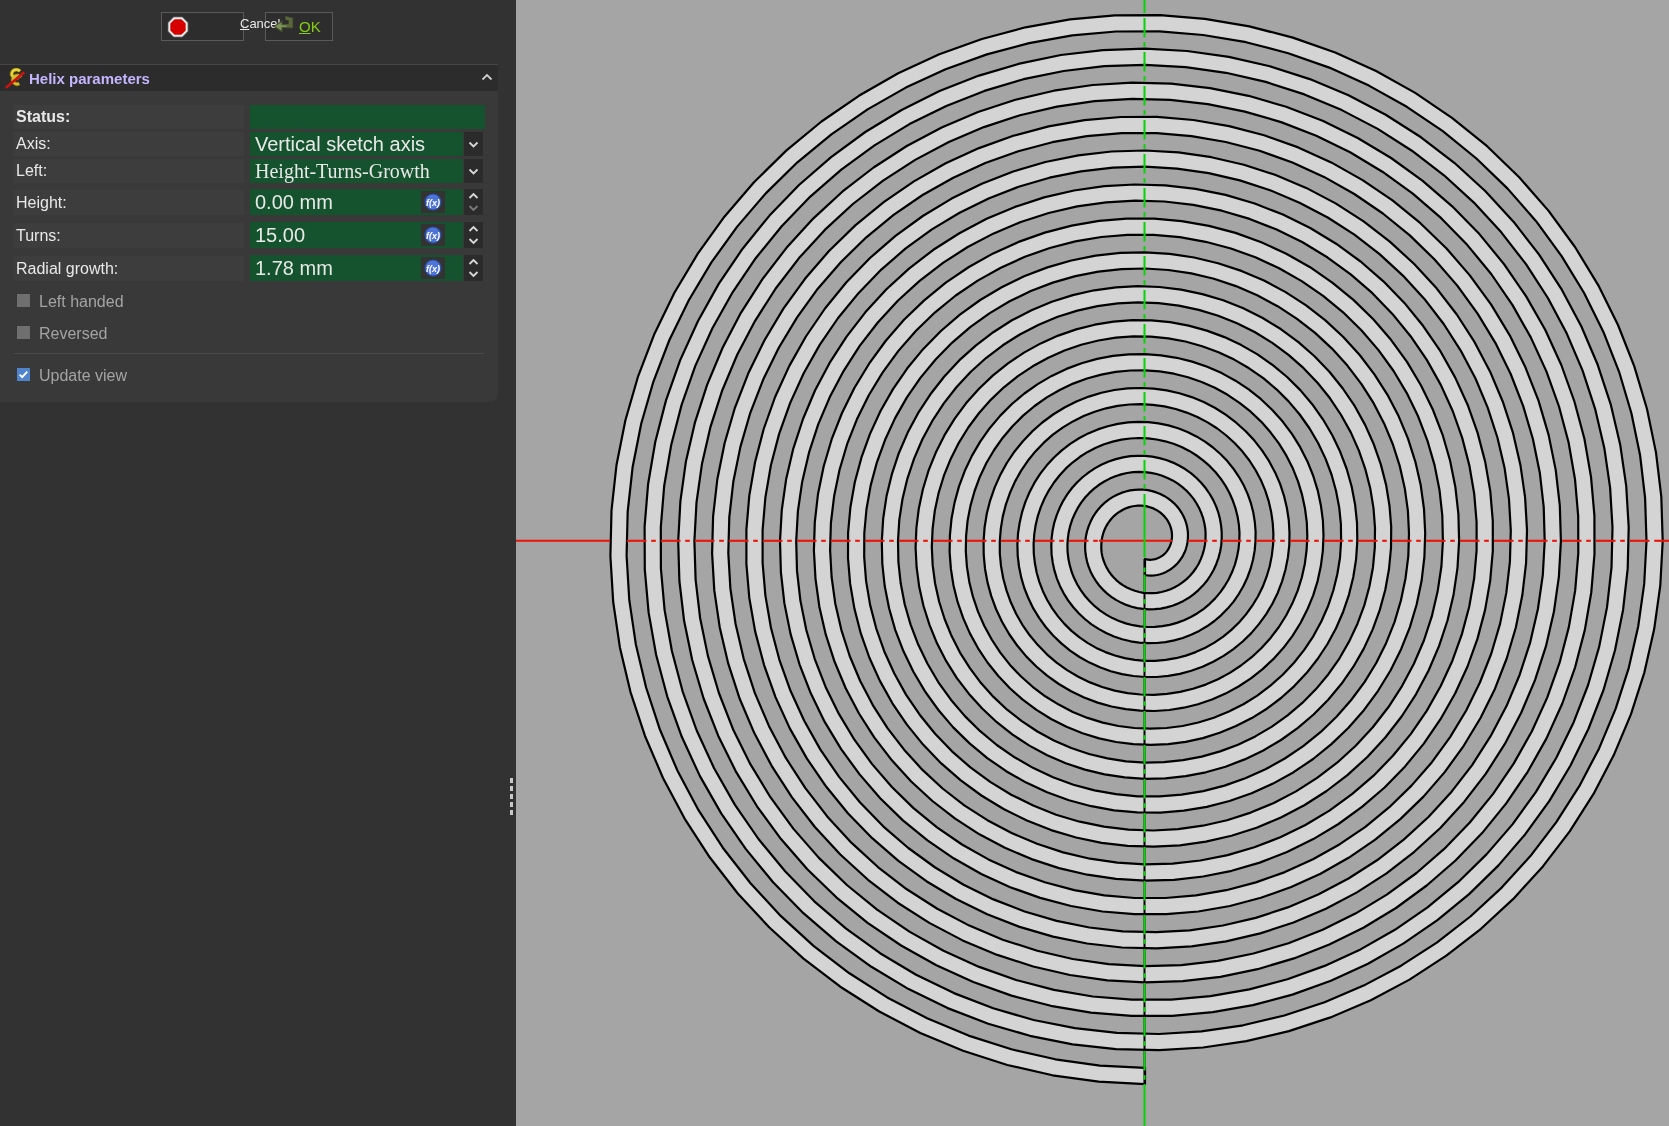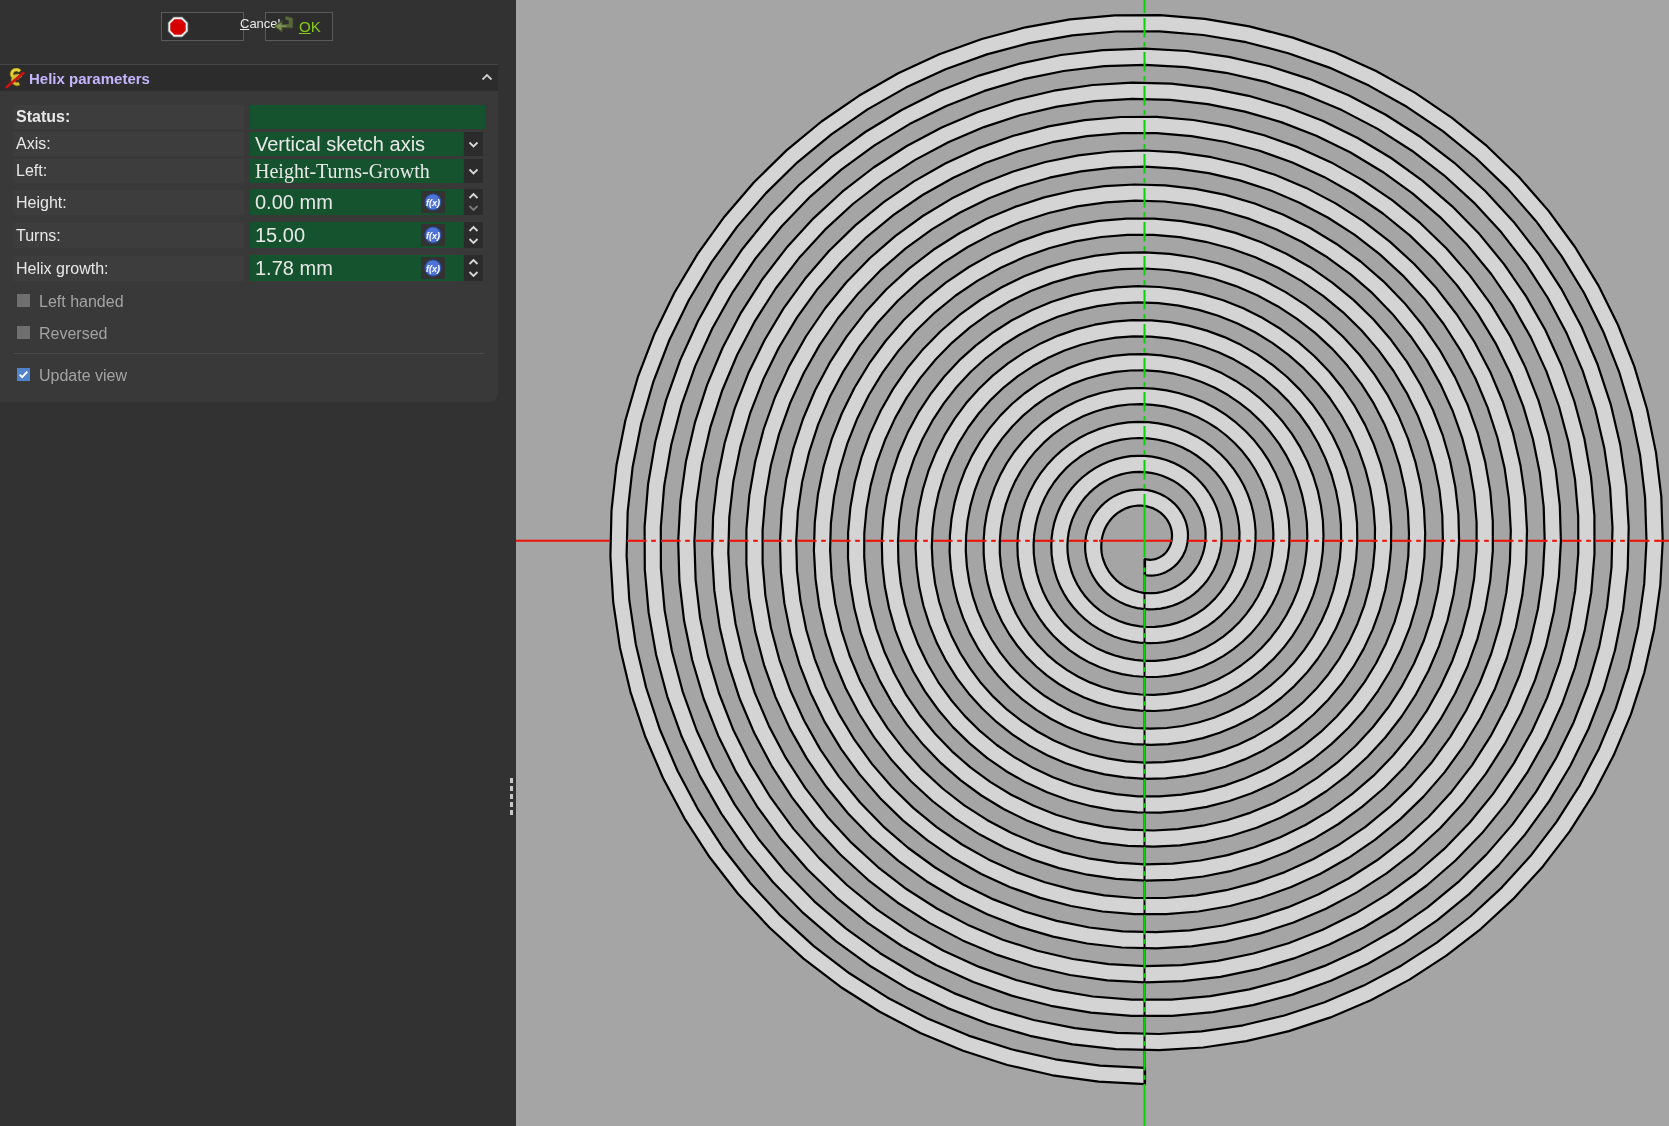--- a/index.html
+++ b/index.html
@@ -72,21 +72,21 @@
 <polyline points="3.5,9 7.5,5 11.5,9" fill="none" stroke="#d8d8d8" stroke-width="1.8"></polyline>
 <polyline points="3.5,17 7.5,21 11.5,17" fill="none" stroke="#7a7a7a" stroke-width="1.8"></polyline>
     </svg>
 <div class="lbl" style="left:13px;top:223px;width:231px;height:25px;line-height:25px;">Turns:</div>
 <div class="fld" style="left:250px;top:222px;width:213px;height:26px;line-height:26px;">15.00</div>
 <div class="btnbox" style="left:464px;top:222px;width:19px;height:26px;"></div>
 <svg class="abs" style="left:466px;top:222px;" width="15" height="26" viewBox="0 0 15 26">
 <polyline points="3.5,9 7.5,5 11.5,9" fill="none" stroke="#d8d8d8" stroke-width="1.8"></polyline>
 <polyline points="3.5,17 7.5,21 11.5,17" fill="none" stroke="#d8d8d8" stroke-width="1.8"></polyline>
     </svg>
-<div class="lbl" style="left:13px;top:256px;width:231px;height:25px;line-height:25px;">Helix growth:</div>
+<div class="lbl" style="left:13px;top:256px;width:231px;height:25px;line-height:25px;">Radial growth:</div>
 <div class="fld" style="left:250px;top:255px;width:213px;height:26px;line-height:26px;">1.78 mm</div>
 <div class="btnbox" style="left:464px;top:255px;width:19px;height:26px;"></div>
 <svg class="abs" style="left:466px;top:255px;" width="15" height="26" viewBox="0 0 15 26">
 <polyline points="3.5,9 7.5,5 11.5,9" fill="none" stroke="#d8d8d8" stroke-width="1.8"></polyline>
 <polyline points="3.5,17 7.5,21 11.5,17" fill="none" stroke="#d8d8d8" stroke-width="1.8"></polyline>
     </svg>
 <div class="abs" style="left:421px;top:191px;width:24px;height:22px;background:#333333;"></div>
 <svg class="abs" style="left:424px;top:193px;" width="18" height="18" viewBox="0 0 18 18">
 <circle cx="9" cy="9" r="8" fill="#4f74d8" stroke="#274f9e" stroke-width="1.2"></circle>
 <text x="9" y="12.5" font-size="9" font-style="italic" font-weight="bold" fill="#ffffff" text-anchor="middle" font-family="Liberation Serif,serif">f(x)</text>

